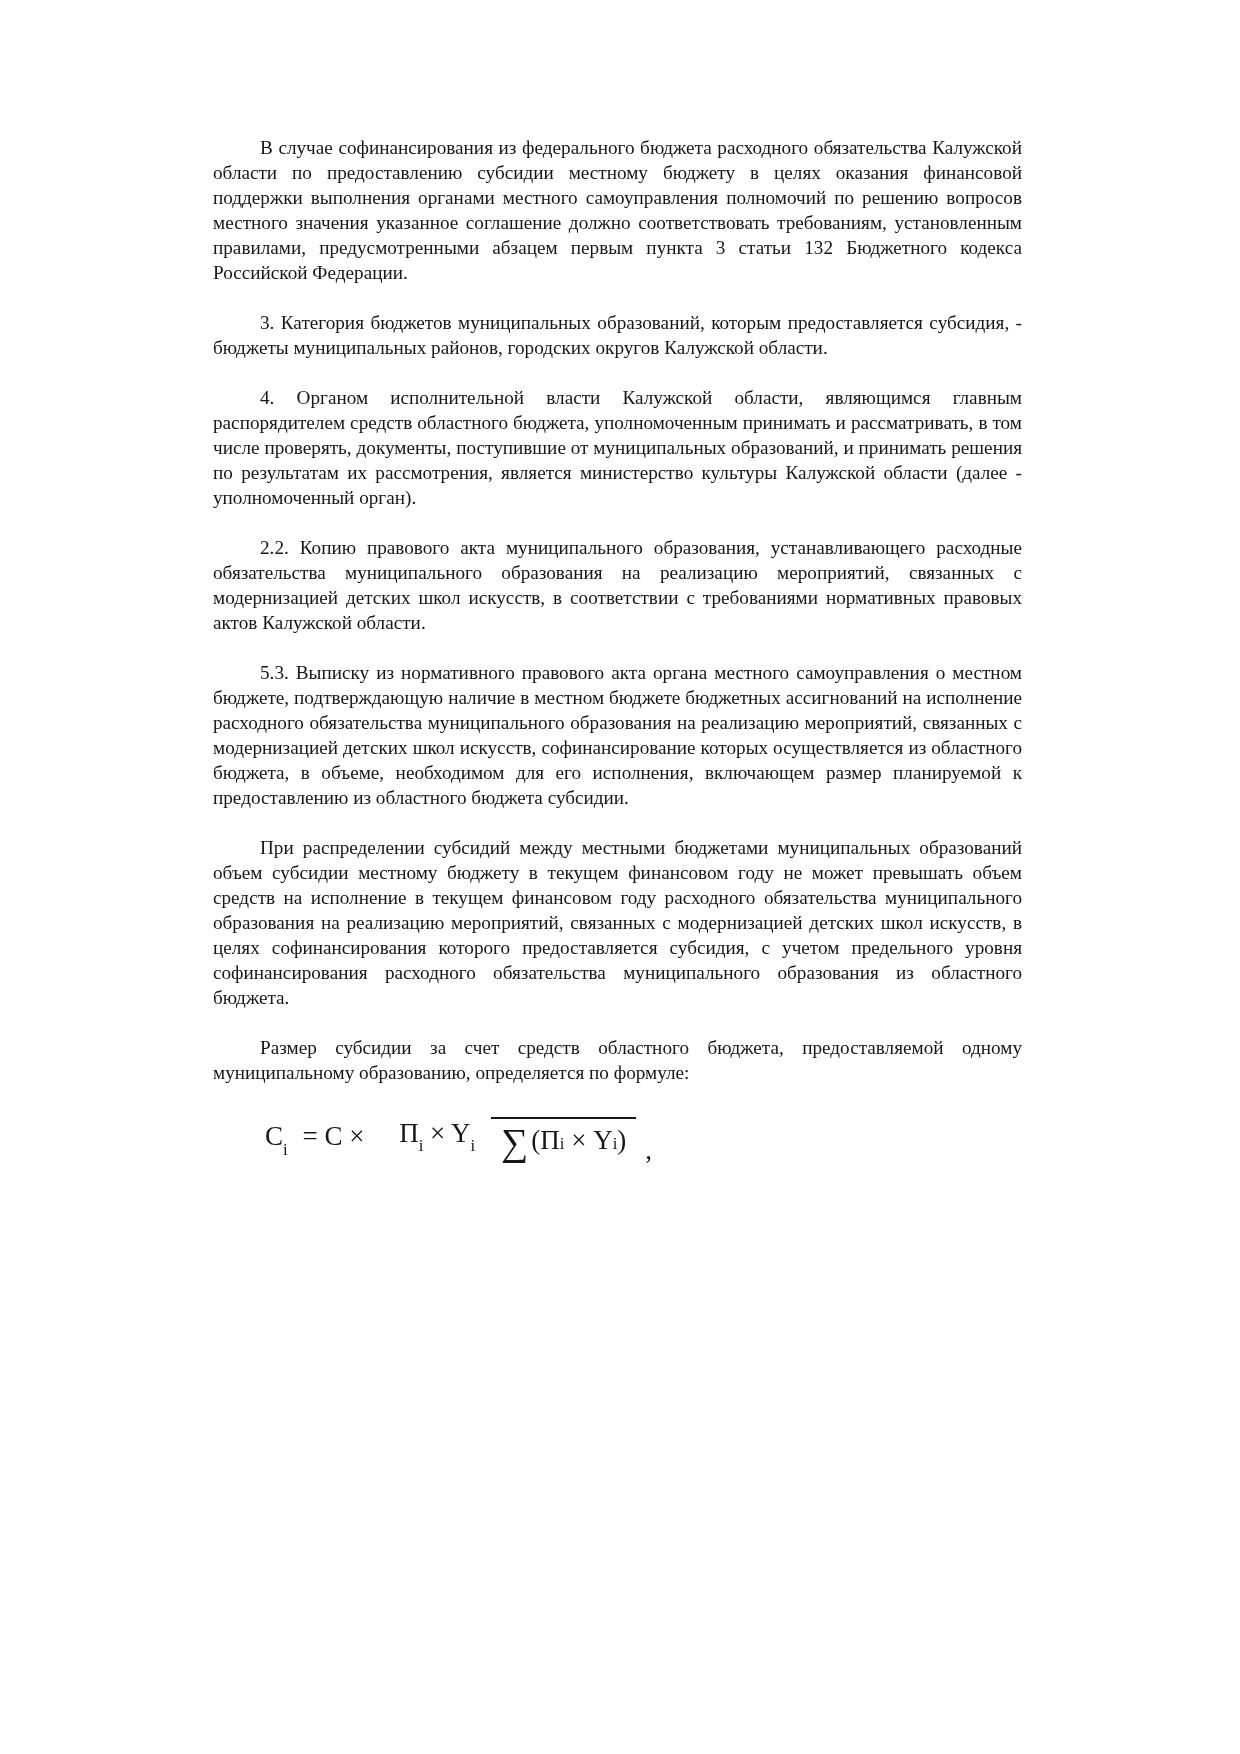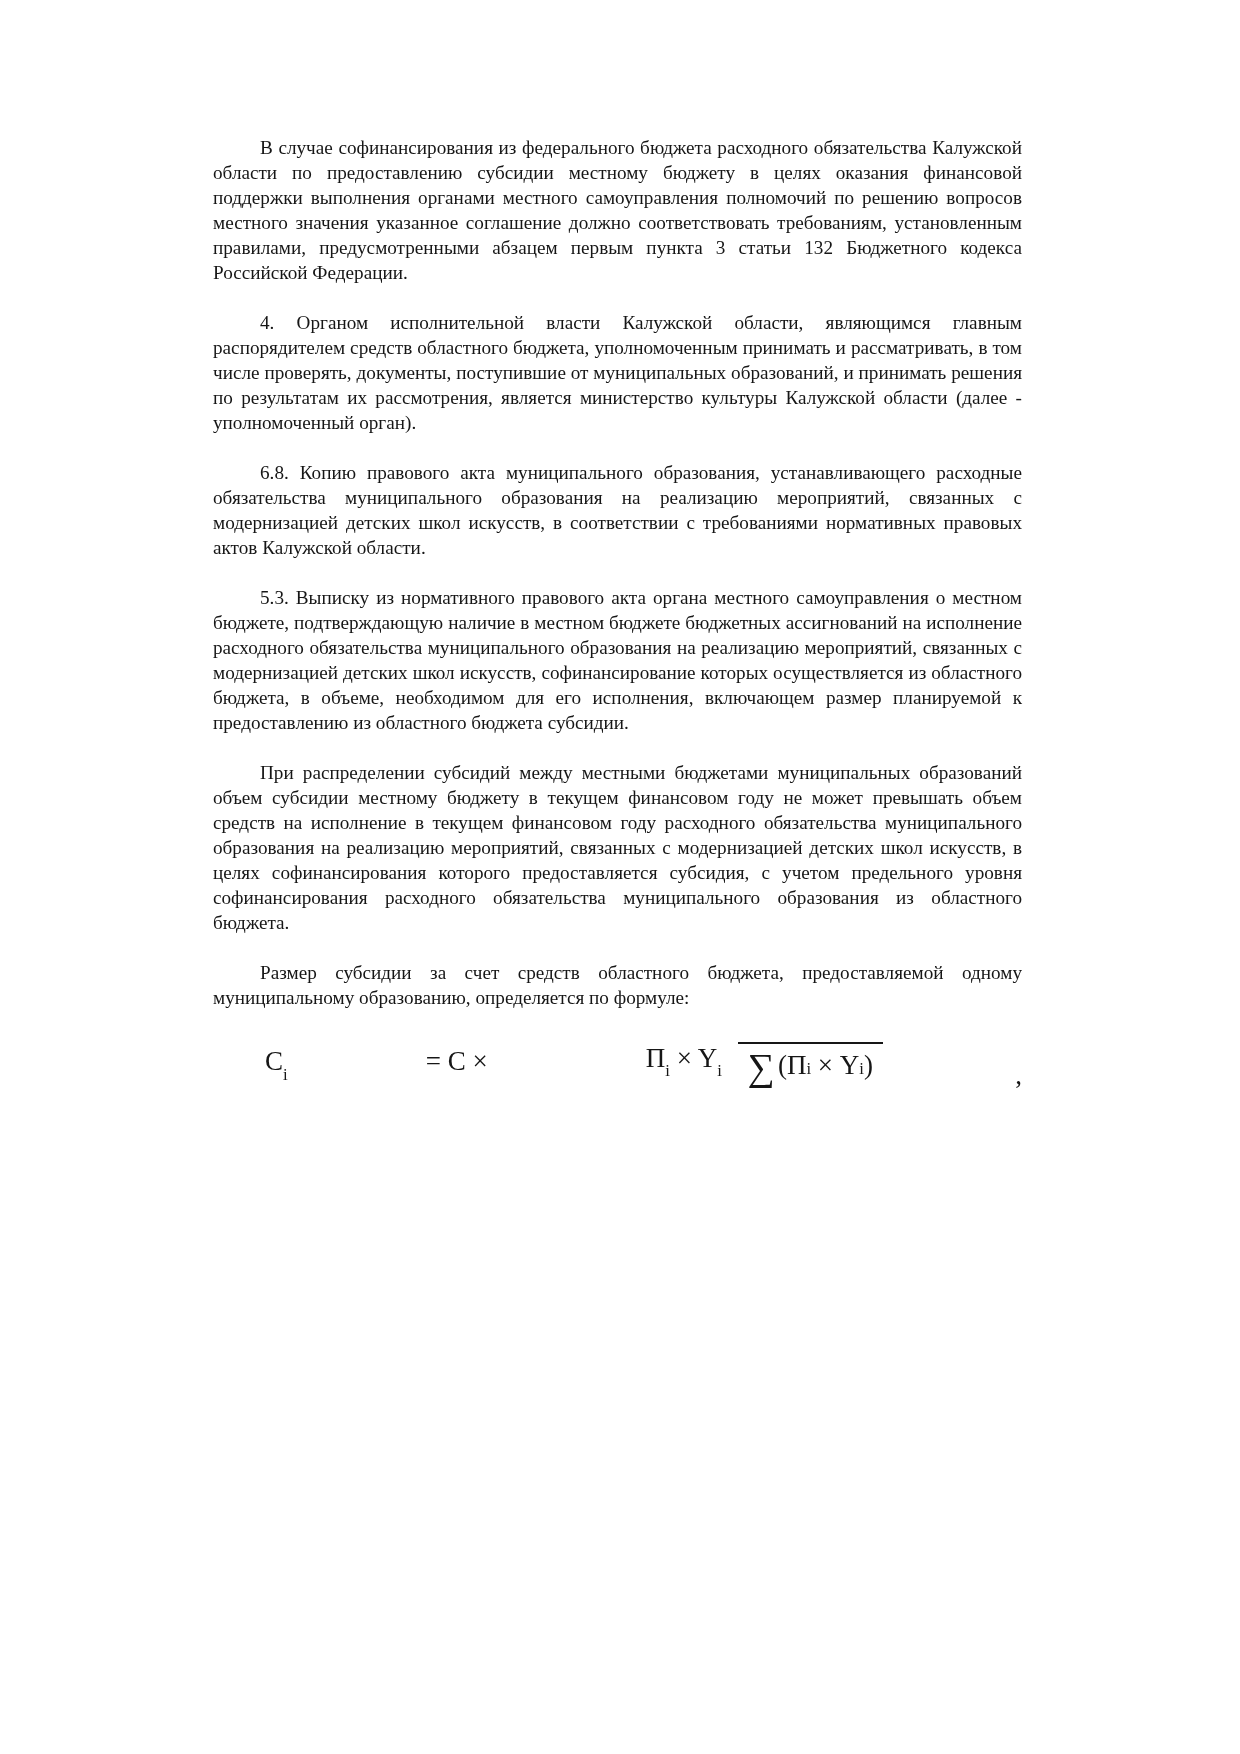--- a/index.html
+++ b/index.html
@@ -28,21 +28,20 @@
   }
   
   .formula {
     display: flex;
     align-items: center;
     margin: 32px 0 0 52px;
     font-size: 27px;
     line-height: 1.1;
     color: #161616;
     font-family: "Liberation Serif", "DejaVu Serif", serif;
-    justify-content: space-between;
   }
   .formula sub {
     font-size: 0.62em;
     line-height: 0;
     position: relative;
     top: 0.18em;
   }
   .f-lhs { white-space: pre; }
   .f-eq { white-space: pre; margin: 0 8px; }
   .fraction {
@@ -76,26 +75,27 @@
     top: 14px;
   }
 </style>
 </head>
 <body>
 
 <div class="page">
 
   <p class="para">В случае софинансирования из федерального бюджета расходного обязательства Калужской области по предоставлению субсидии местному бюджету в целях оказания финансовой поддержки выполнения органами местного самоуправления полномочий по решению вопросов местного значения указанное соглашение должно соответствовать требованиям, установленным правилами, предусмотренными абзацем первым пункта 3 статьи 132 Бюджетного кодекса Российской Федерации.</p>
 
+  <p class="para">3. Категория бюджетов муниципальных образований, которым предоставляется субсидия, - бюджеты муниципальных районов, городских округов Калужской области.</p>
 
   <p class="para">4. Органом исполнительной власти Калужской области, являющимся главным распорядителем средств областного бюджета, уполномоченным принимать и рассматривать, в том числе проверять, документы, поступившие от муниципальных образований, и принимать решения по результатам их рассмотрения, является министерство культуры Калужской области (далее - уполномоченный орган).</p>
 
 
 
-  <p class="para">6.8. Копию правового акта муниципального образования, устанавливающего расходные обязательства муниципального образования на реализацию мероприятий, связанных с модернизацией детских школ искусств, в соответствии с требованиями нормативных правовых актов Калужской области.</p>
+  <p class="para">2.2. Копию правового акта муниципального образования, устанавливающего расходные обязательства муниципального образования на реализацию мероприятий, связанных с модернизацией детских школ искусств, в соответствии с требованиями нормативных правовых актов Калужской области.</p>
 
   <p class="para">5.3. Выписку из нормативного правового акта органа местного самоуправления о местном бюджете, подтверждающую наличие в местном бюджете бюджетных ассигнований на исполнение расходного обязательства муниципального образования на реализацию мероприятий, связанных с модернизацией детских школ искусств, софинансирование которых осуществляется из областного бюджета, в объеме, необходимом для его исполнения, включающем размер планируемой к предоставлению из областного бюджета субсидии.</p>
 
 
   <p class="para">При распределении субсидий между местными бюджетами муниципальных образований объем субсидии местному бюджету в текущем финансовом году не может превышать объем средств на исполнение в текущем финансовом году расходного обязательства муниципального образования на реализацию мероприятий, связанных с модернизацией детских школ искусств, в целях софинансирования которого предоставляется субсидия, с учетом предельного уровня софинансирования расходного обязательства муниципального образования из областного бюджета.</p>
 
   <p class="para">Размер субсидии за счет средств областного бюджета, предоставляемой одному муниципальному образованию, определяется по формуле:</p>
 
   <div class="formula">
     <span class="f-lhs"><span>C</span><sub>i</sub></span>

